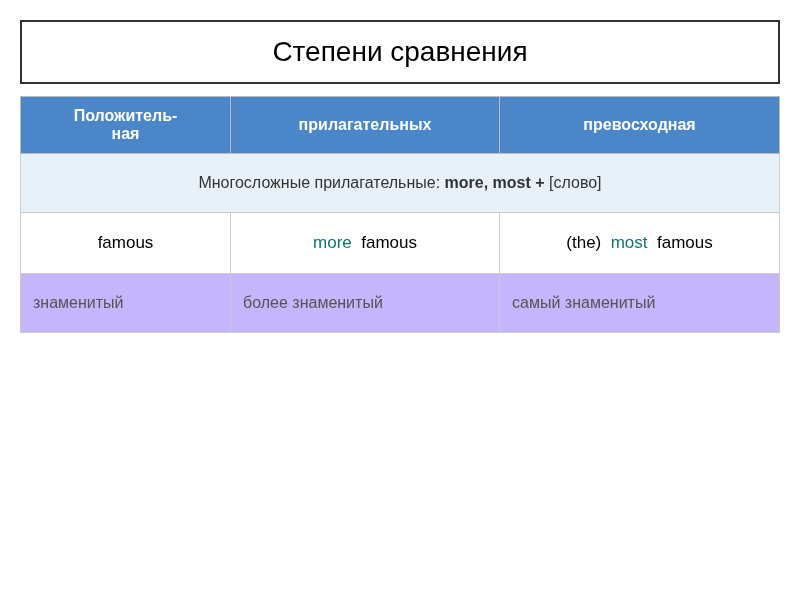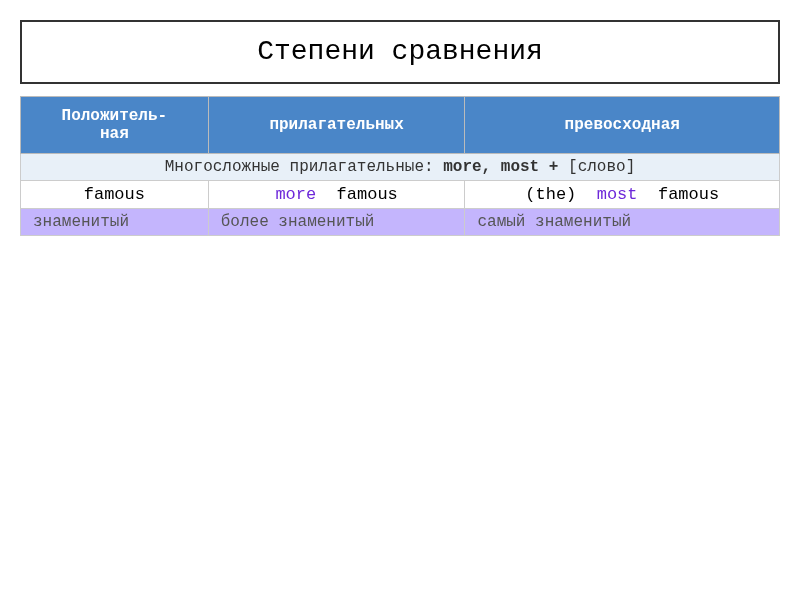--- a/index.html
+++ b/index.html
@@ -8,21 +8,20 @@
       font-family: Arial, sans-serif;
       display: flex;
       justify-content: center;
       align-items: flex-start;
       padding: 20px;
       width: 800px;
       min-height: 600px;
     }
     .container {
       width: 768px;
-      font-family: Liberation Mono, monospace;
     }
     .title-box {
       border: 2px solid #333;
       text-align: center;
       padding: 12px 20px;
       margin-bottom: 12px;
       font-size: 28px;
       font-weight: normal;
       line-height: 1.3;
     }
@@ -33,21 +32,21 @@
     }
     th {
       background-color: #4a86c8;
       color: #fff;
       font-weight: bold;
       padding: 10px 12px;
       text-align: center;
       border: 1px solid #bbb;
     }
     td {
-      padding: 4px 12px;
+      padding: 20px 12px;
       border: 1px solid #ccc;
       vertical-align: top;
     }
     .header-row th {
       font-size: 16px;
     }
     .info-row td {
       background-color: #e8f0f8;
       text-align: center;
       font-size: 16px;
@@ -56,21 +55,21 @@
     .word-row td {
       background-color: #fff;
       text-align: center;
     }
     .translation-row td {
       background-color: #c4b5fd;
       color: #555;
       font-size: 16px;
     }
     .orange {
-      color: #6d28d9;
+      color: #0f766e;
       font-weight: normal;
     }
     .bold-word {
       font-weight: bold;
     }
   </style>
 </head>
 <body>
 
 <div class="container">

